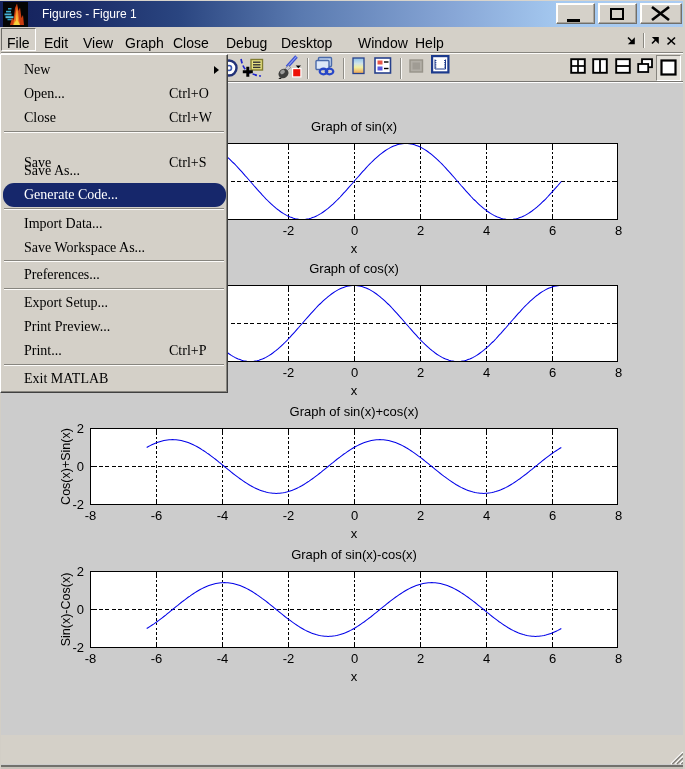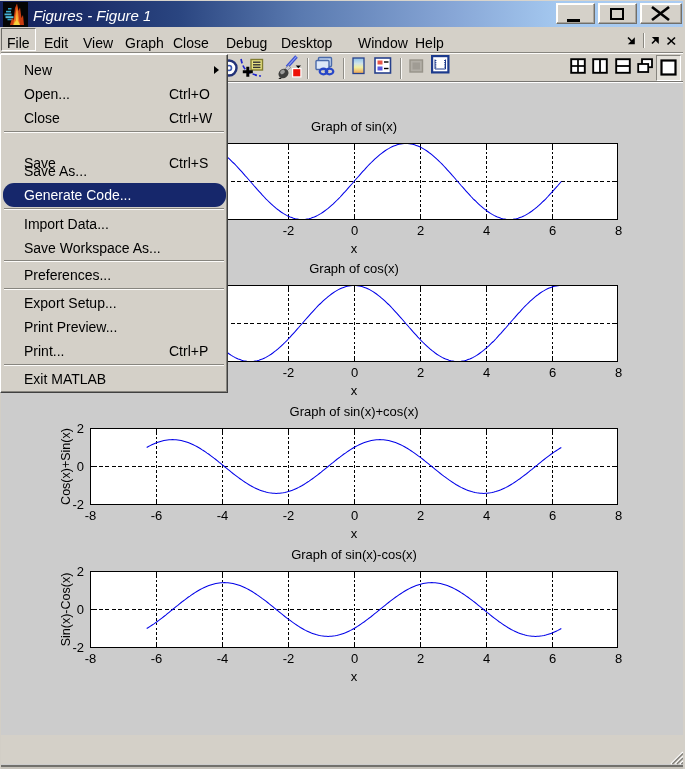--- a/index.html
+++ b/index.html
@@ -2,41 +2,41 @@
 <html><head><meta charset="utf-8">
 <style>
 * { margin:0; padding:0; box-sizing:border-box; }
 html,body { width:685px; height:769px; overflow:hidden; }
 body { font-family:"Liberation Sans", sans-serif; position:relative; background:#cccccc; }
 .abs { position:absolute; }
 
 #titlebar { left:0; top:0; width:685px; height:28px;
   background:linear-gradient(to right,#14215c 0%,#1b2d68 12%,#2a4580 26%,#5a7ab0 44%,#87a6d6 66%,#a5c9f0 82%,#abccf2 100%); }
 #titlebar .tborder { left:0; top:0; width:685px; height:1px; background:#d8d4cc; }
-#title-text { left:33px; top:7px; color:#fff; font-size:15px;font-style:italic; }
+#title-text { left:42px; top:7px; color:#fff; font-size:12px; }
 .winbtn { top:3px; height:21px; background:#d5d1c9; border:1px solid; border-color:#fffdf8 #716f6a #716f6a #fffdf8; box-shadow:inset -1px -1px 0 #a8a49c, inset 1px 1px 0 #fff; }
 
 #menubar { left:0; top:27px; width:683px; height:25px; background:#d4d0c8; font-size:14px; }
 .mitem { position:absolute; top:3.5px; height:24px; line-height:24px; color:#000; }
 #filebtn { left:1px; top:1px; width:35px; height:23px; border:1px solid; border-color:#6e6c67 #fff #fff #6e6c67; }
 #mb-groove-d { left:0; top:51.5px; width:683px; height:1px; background:#87857f; }
 #mb-groove-w { left:0; top:52.5px; width:683px; height:1px; background:#fdfcfa; }
 
 #toolbar { left:0; top:53.5px; width:683px; height:27px; background:#d4d0c8; }
 #toolbar-line { left:0; top:80.5px; width:683px; height:1.2px; background:#787672; }
 .tsep { position:absolute; top:4px; height:21px; width:2px; border-left:1px solid #908e88; border-right:1px solid #fbfaf7; }
 
 #statusbar { left:0; top:735px; width:685px; height:29px; background:#d4d0c8; }
 #botline1 { left:0; top:764.5px; width:685px; height:2.5px; background:#71706c; }
 #botline2 { left:0; top:767px; width:685px; height:2px; background:#c6c2ba; }
 #rightedge { right:0; top:0; width:2px; height:769px; background:#d4d0c8; }
 
 #filemenu { left:0; top:54px; width:228px; height:339px; background:#d4d0c8;
   border:1px solid; border-color:#fff #404040 #404040 #fff;
-  box-shadow:inset -1px -1px 0 #87857f; font-size:14px; }
+  box-shadow:inset -1px -1px 0 #87857f; font-size:14px;font-family:Liberation Serif, serif; }
 .fitem { position:absolute; left:2px; width:223px; height:24px; line-height:24px; color:#000; padding-left:21px; }
 .fitem .accel { position:absolute; left:166px; top:0; }
 .fitem.hl { background:#16276b; color:#fff; }
 .fsep { position:absolute; left:3px; width:220px; height:2px; border-top:1px solid #87857f; border-bottom:1px solid #fdfcfa; }
 .arrow { position:absolute; left:211px; top:8px; width:0; height:0; border-left:5.5px solid #000; border-top:4.5px solid transparent; border-bottom:4.5px solid transparent; }
 text { fill:#000; font-family:"Liberation Sans", sans-serif; }
 </style></head>
 <body>
 
 <svg class="abs" style="left:0;top:0" width="685" height="769">

